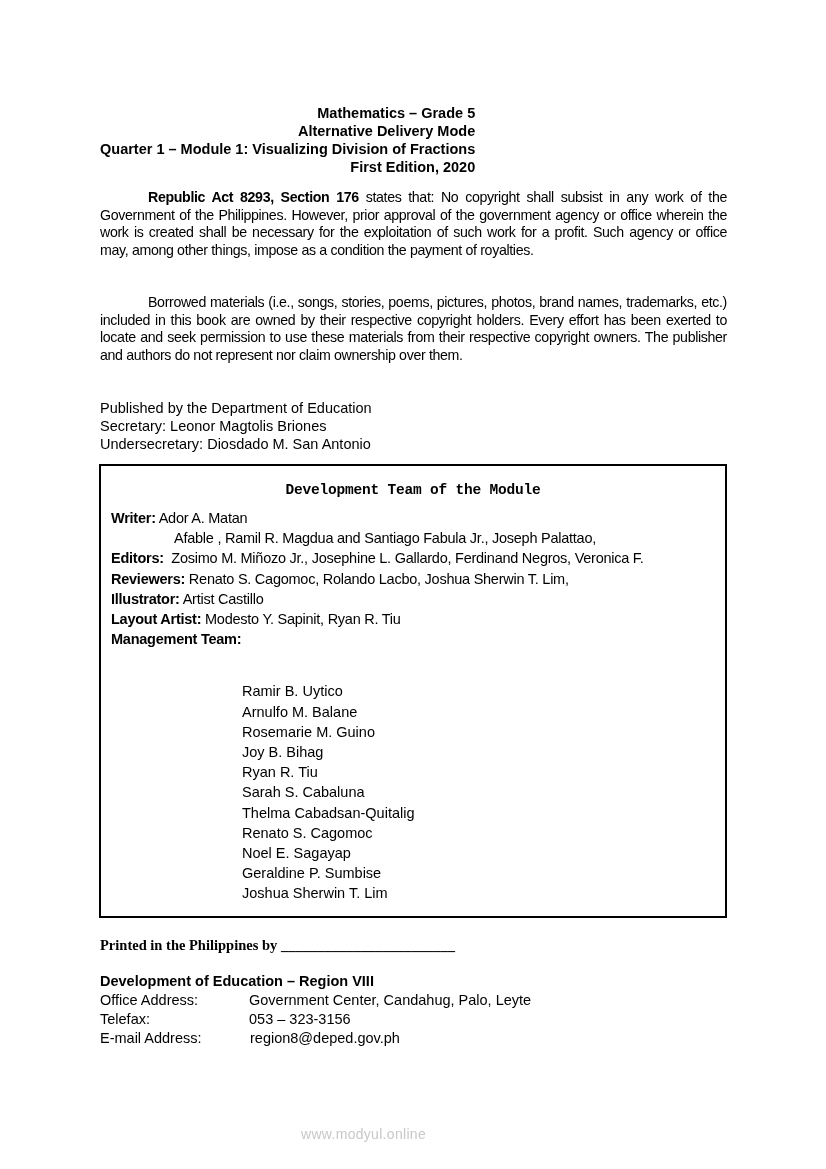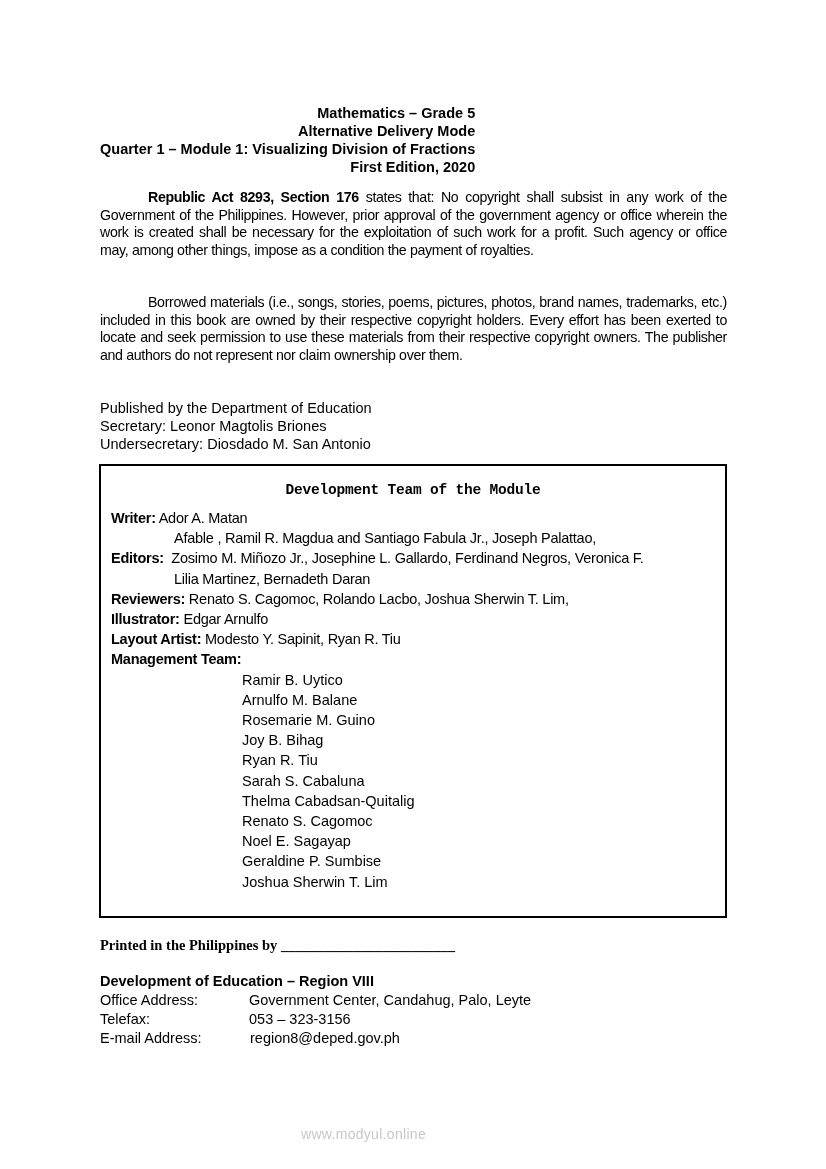--- a/index.html
+++ b/index.html
@@ -22,21 +22,21 @@
     #p2 { top: 294px; }
     .pub { position: absolute; top: 399px; left: 0; font-size: 14.5px; line-height: 18px; }
     .team-box {
       position: absolute; left: -1px; top: 464px; width: 624px; height: 450px;
       border: 2px solid #000;
     }
     .team-title { position: absolute; top: 16px; left: 0; width: 100%; text-align: center; font-size: 14.5px; font-weight: bold; letter-spacing: -0.2px; font-family: Liberation Mono, monospace; }
     .team-body { position: absolute; top: 42px; left: 10px; width: 600px; font-size: 14.5px; line-height: 20.2px; letter-spacing: -0.25px; }
     .team-line { white-space: nowrap; }
     .cont { padding-left: 63px; }
-    .mgmt-list { padding-left: 131px; letter-spacing: 0; }
+    .mgmt-list { padding-left: 131px; letter-spacing: 0; margin-top: 32px; }
     .printed { position: absolute; top: 937px; left: 0; font-size: 14.5px; font-weight: bold; white-space: nowrap; font-family: Liberation Serif, serif; }
     .region { position: absolute; top: 972px; left: 0; font-size: 14.5px; line-height: 19px; }
     .region .row { display: flex; white-space: nowrap; }
     .region .lbl { width: 149px; }
     .region .val-email { padding-left: 1px; }
     .watermark {
       position: absolute; top: 1126px; left: 0; width: 727px; text-align: center;
       font-size: 14px; color: #c8c8c8; letter-spacing: 0.3px;
     }
   </style>
@@ -61,23 +61,22 @@
     <div>Secretary: Leonor Magtolis Briones</div>
     <div>Undersecretary: Diosdado M. San Antonio</div>
   </div>
 
   <div class="team-box">
     <div class="team-title">Development Team of the Module</div>
     <div class="team-body">
       <div class="team-line"><span class="b">Writer:</span><span> Ador A. Matan</span></div>
       <div class="team-line cont">Afable , Ramil R. Magdua and Santiago Fabula Jr., Joseph Palattao,</div>
       <div class="team-line"><span class="b">Editors:</span><span style="white-space:pre">  Zosimo M. Miñozo Jr., Josephine L. Gallardo, Ferdinand Negros, Veronica F.</span></div>
-      <div class="team-line cont">Lilia Martinez, Bernadeth Daran</div>
       <div class="team-line"><span class="b">Reviewers:</span><span> Renato S. Cagomoc, Rolando Lacbo, Joshua Sherwin T. Lim,</span></div>
-      <div class="team-line"><span class="b">Illustrator:</span><span> Edgar Arnulfo</span></div>
+      <div class="team-line"><span class="b">Illustrator:</span><span> Artist Castillo</span></div>
       <div class="team-line"><span class="b">Layout Artist:</span><span> Modesto Y. Sapinit, Ryan R. Tiu</span></div>
       <div class="team-line b">Management Team:</div>
       <div class="mgmt-list">
         <div class="team-line">Ramir B. Uytico</div>
         <div class="team-line">Arnulfo M. Balane</div>
         <div class="team-line">Rosemarie M. Guino</div>
         <div class="team-line">Joy B. Bihag</div>
         <div class="team-line">Ryan R. Tiu</div>
         <div class="team-line">Sarah S. Cabaluna</div>
         <div class="team-line">Thelma Cabadsan-Quitalig</div>

